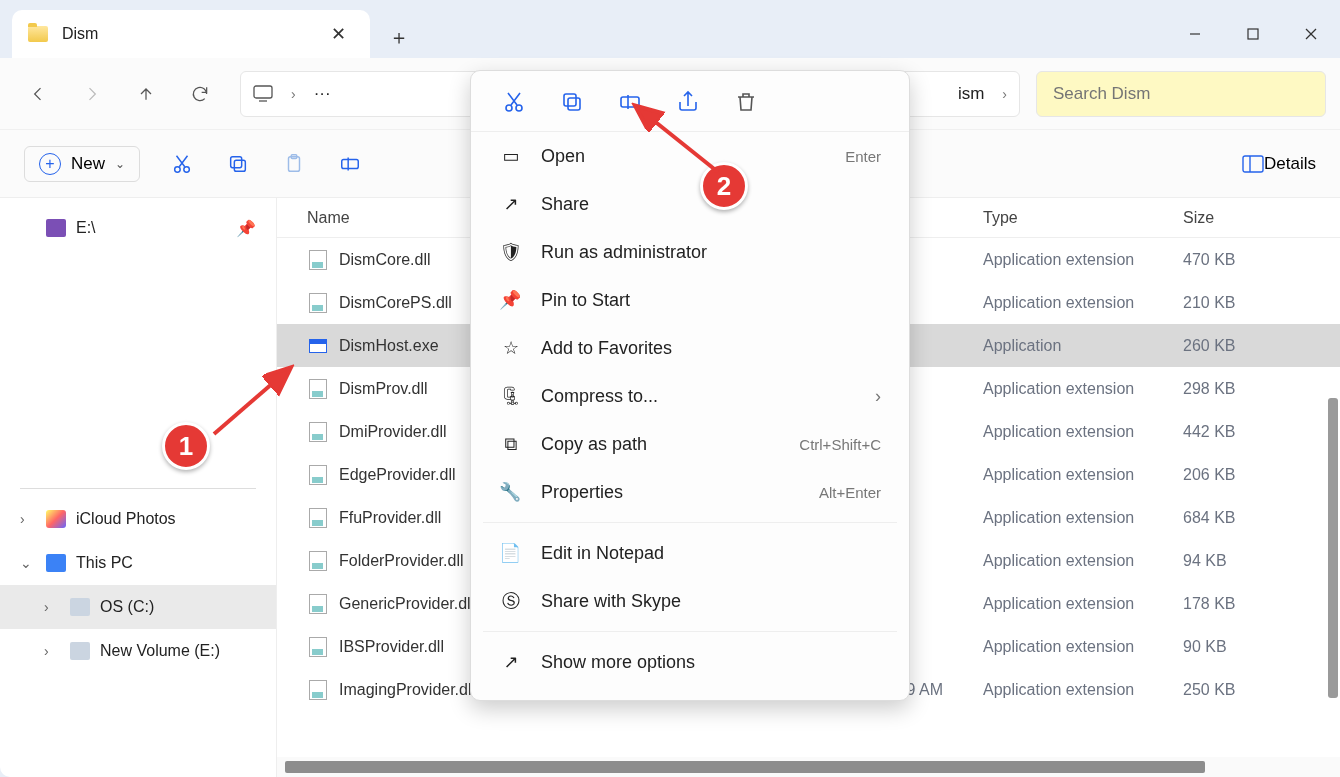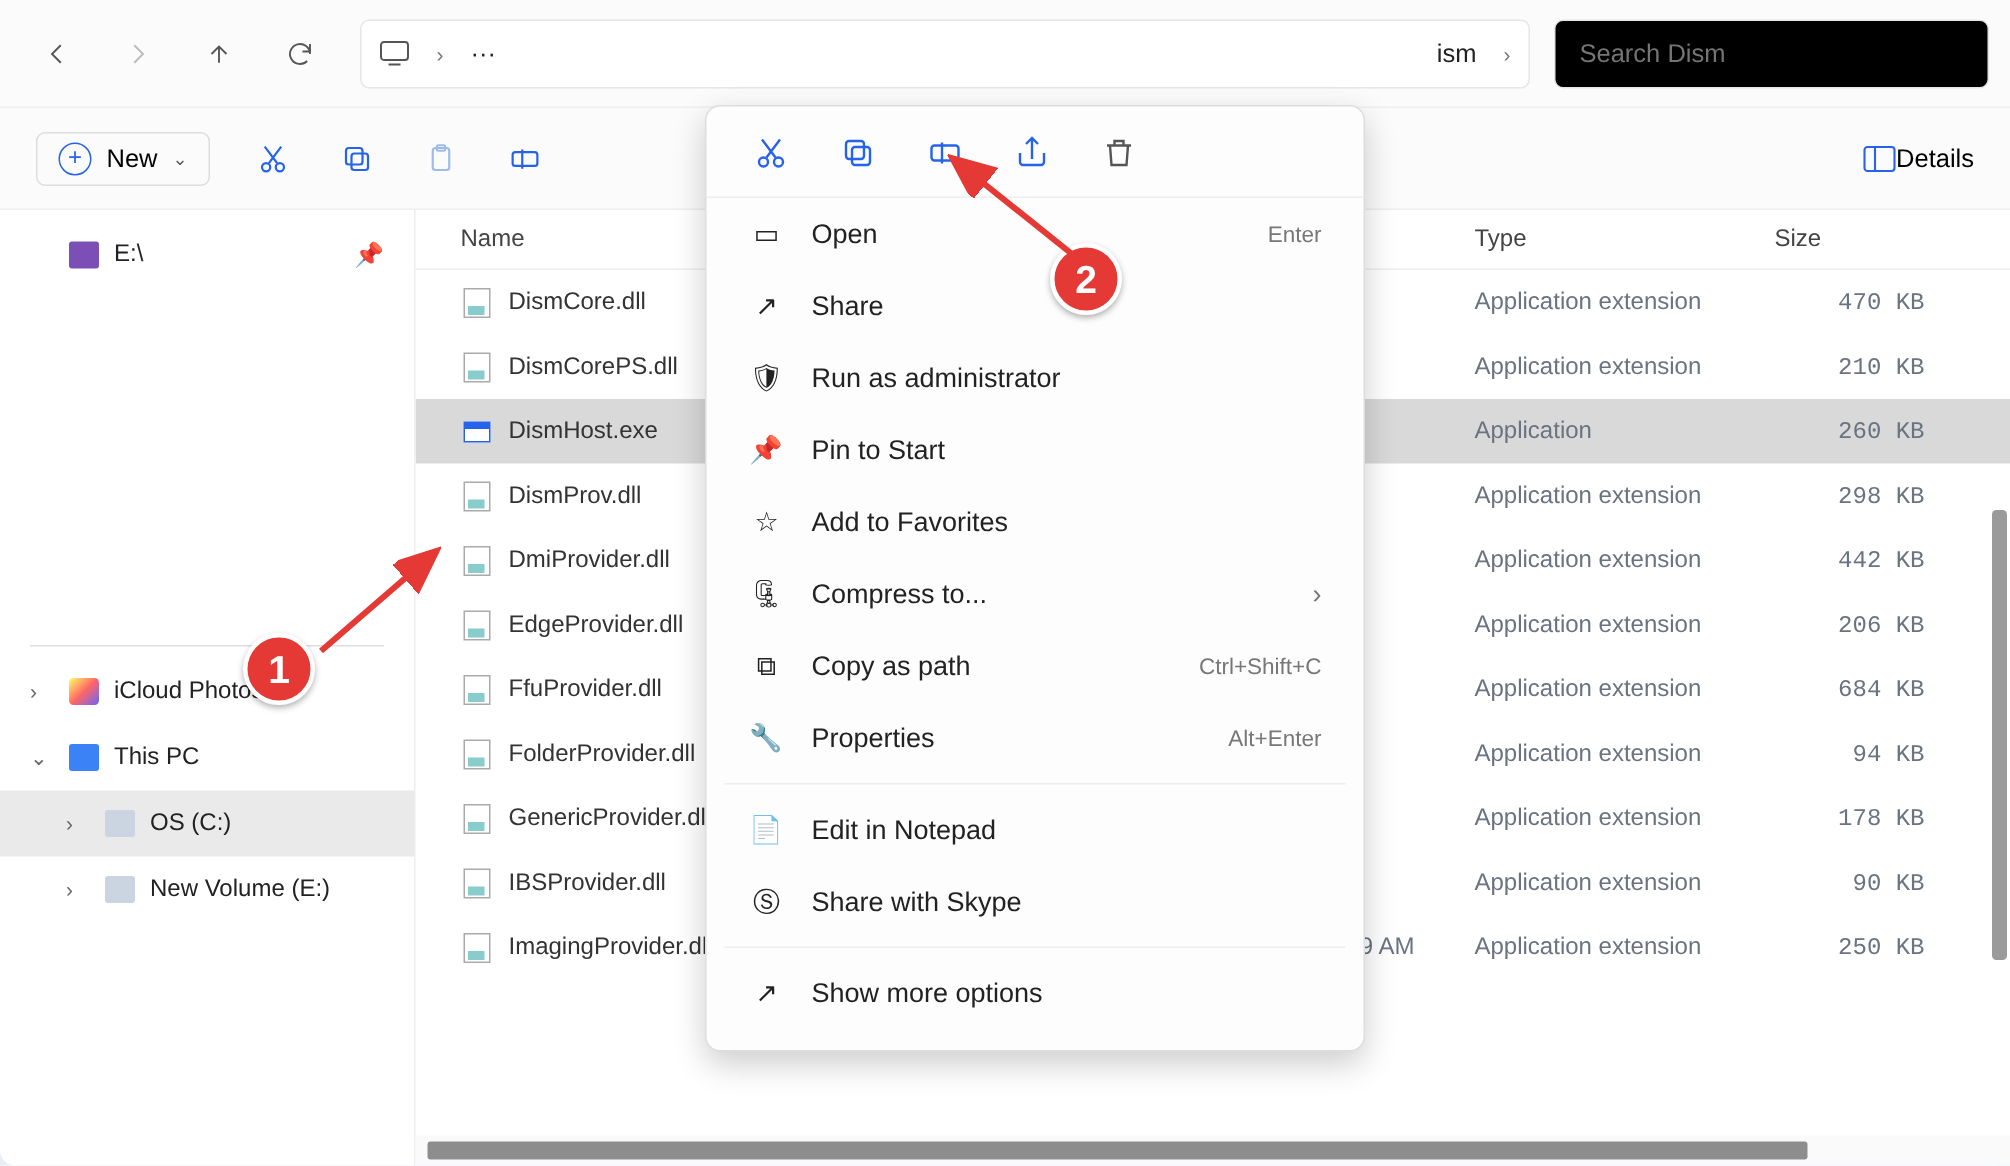--- a/index.html
+++ b/index.html
@@ -17,21 +17,21 @@
 .window-controls { margin-left: auto; display: flex; }
 .wc-btn { width: 58px; height: 48px; display: flex; align-items: center; justify-content: center; font-size: 14px; cursor: pointer; }
 .wc-btn svg { width:14px; height:14px; }
 
 .navbar { height: 72px; background: #fbfbfb; display: flex; align-items: center; padding: 0 14px; gap:6px; border-bottom:1px solid #f0f0f0;}
 .nav-btn { width: 48px; height: 48px; display: flex; align-items: center; justify-content: center; border-radius: 6px; cursor: pointer; }
 .nav-btn svg { width:20px; height:20px; stroke:#555; fill:none; stroke-width:1.5;}
 .address-bar { flex: 1; height: 46px; background: #fff; border:1px solid #e6e6e6; border-radius: 6px; display: flex; align-items: center; padding: 0 12px; margin: 0 10px; gap:18px; }
 .address-bar .seg { font-size: 17px; color:#222; }
 .address-bar .chev { color:#777; font-size:14px;}
-.search-box { width: 290px; height: 46px; background:#000000; border:1px solid #e6e6e6; border-radius:6px; display:flex; align-items:center; padding:0 16px;}
+.search-box { width: 290px; height: 46px; background:#fef9c3; border:1px solid #e6e6e6; border-radius:6px; display:flex; align-items:center; padding:0 16px;}
 .search-box input { border:none; outline:none; font-size:17px; color:#888; width:100%; background:transparent;}
 
 .toolbar { height: 68px; background:#fbfbfb; display:flex; align-items:center; padding:0 24px; gap:28px; border-bottom:1px solid #eee;}
 .tb-new { display:flex; align-items:center; gap:10px; border:1px solid #ddd; border-radius:6px; padding:6px 14px; cursor:pointer;}
 .tb-new .plus-circle{width:22px;height:22px;border:1.5px solid #2563eb;border-radius:50%;display:flex;align-items:center;justify-content:center;color:#2563eb;font-size:16px;}
 .tb-new span.lbl{font-size:17px;text-align:right;}
 .tb-new .chev{font-size:12px;color:#555;}
 .tb-icon { width:28px; height:28px; display:flex; align-items:center; justify-content:center; cursor:pointer;}
 .tb-icon svg{width:22px;height:22px;}
 .tb-details { margin-left:auto; display:flex; align-items:center; cursor:pointer;}
@@ -53,21 +53,21 @@
 .fl-header { display:flex; height:40px; align-items:center; border-bottom:1px solid #eee; font-size:16px; color:#444; padding-left:30px;}
 .col-name{width:676px;}
 .col-type{width:200px;}
 .col-size{width:118px; text-align:left; padding-right:18px;}
 .fl-body{flex:1; overflow:auto;}
 .fl-row{display:flex;height:43px;align-items:center;padding-left:30px;font-size:16px;color:#333;cursor:pointer;}
 .fl-row.selected{background:#d9d9d9;}
 .fl-row .file-icon{width:22px;height:22px;margin-right:10px;display:inline-flex;align-items:center;justify-content:center;}
 .fl-row .c-name{width:676px;display:flex;align-items:center;}
 .fl-row .c-type{width:200px;color:#6b7280;}
-.fl-row .c-size{width:118px;text-align:right;color:#6b7280;padding-right:18px;font-family:Liberation Mono, monospace;}
+.fl-row .c-size{width:118px;color:#6b7280;padding-right:18px;}
 .hscroll{height:20px;background:#fafafa;position:relative;}
 .hscroll .thumb{position:absolute;left:8px;top:4px;height:12px;width:920px;background:#8d8d8d;border-radius:2px;}
 .vscroll{position:absolute;right:2px;top:200px;width:10px;height:300px;background:#9a9a9a;border-radius:3px;}
 
 .statusbar{height:34px;border-top:1px solid #e3e3e3;display:flex;align-items:center;padding:0 18px;font-size:15px;color:#333;gap:18px;}
 .statusbar .divider{width:1px;height:18px;background:#ccc;}
 .statusbar .views{margin-left:auto;display:flex;gap:4px;}
 .view-btn{width:24px;height:20px;border:1px solid #bbb;display:flex;align-items:center;justify-content:center;}
 .view-btn.active{border-color:#2563eb;}
 
@@ -86,20 +86,46 @@
 
 .ico-dll{width:18px;height:20px;border:1px solid #aaa;background:#fff;position:relative;}
 .ico-dll::after{content:"";position:absolute;bottom:1px;left:2px;width:11px;height:6px;background:#8cc;}
 .ico-exe{width:18px;height:14px;border:1px solid #2563eb;background:#fff;}
 .ico-exe::before{content:"";display:block;height:4px;background:#2563eb;}
 </style>
 </head>
 <body>
 
 <div class="window">
+  <div class="titlebar">
+    <div class="tab">
+      <span class="folder-icon"></span>
+      <span class="tab-title">Dism</span>
+      <span class="tab-close">✕</span>
+    </div>
+    <div class="new-tab">＋</div>
+    <div class="window-controls">
+      <div class="wc-btn">
+          <svg viewBox="0 0 14 14">
+            <line x1="2" y1="7" x2="12" y2="7" stroke="#333" stroke-width="1.2"></line>
+          </svg>
+        </div>
+      <div class="wc-btn">
+          <svg viewBox="0 0 14 14">
+            <rect x="2" y="2" width="10" height="10" fill="none" stroke="#333" stroke-width="1.2"></rect>
+          </svg>
+        </div>
+      <div class="wc-btn">
+          <svg viewBox="0 0 14 14">
+            <line x1="2" y1="2" x2="12" y2="12" stroke="#333" stroke-width="1.3"></line>
+            <line x1="12" y1="2" x2="2" y2="12" stroke="#333" stroke-width="1.3"></line>
+          </svg>
+        </div>
+    </div>
+  </div>
 
   <div class="navbar">
     <div class="nav-btn">
         <svg viewBox="0 0 24 24">
           <path d="M15 5l-7 7 7 7"></path>
         </svg>
       </div>
     <div class="nav-btn">
         <svg viewBox="0 0 24 24">
           <path d="M9 5l7 7-7 7" stroke="#bbb"></path>

